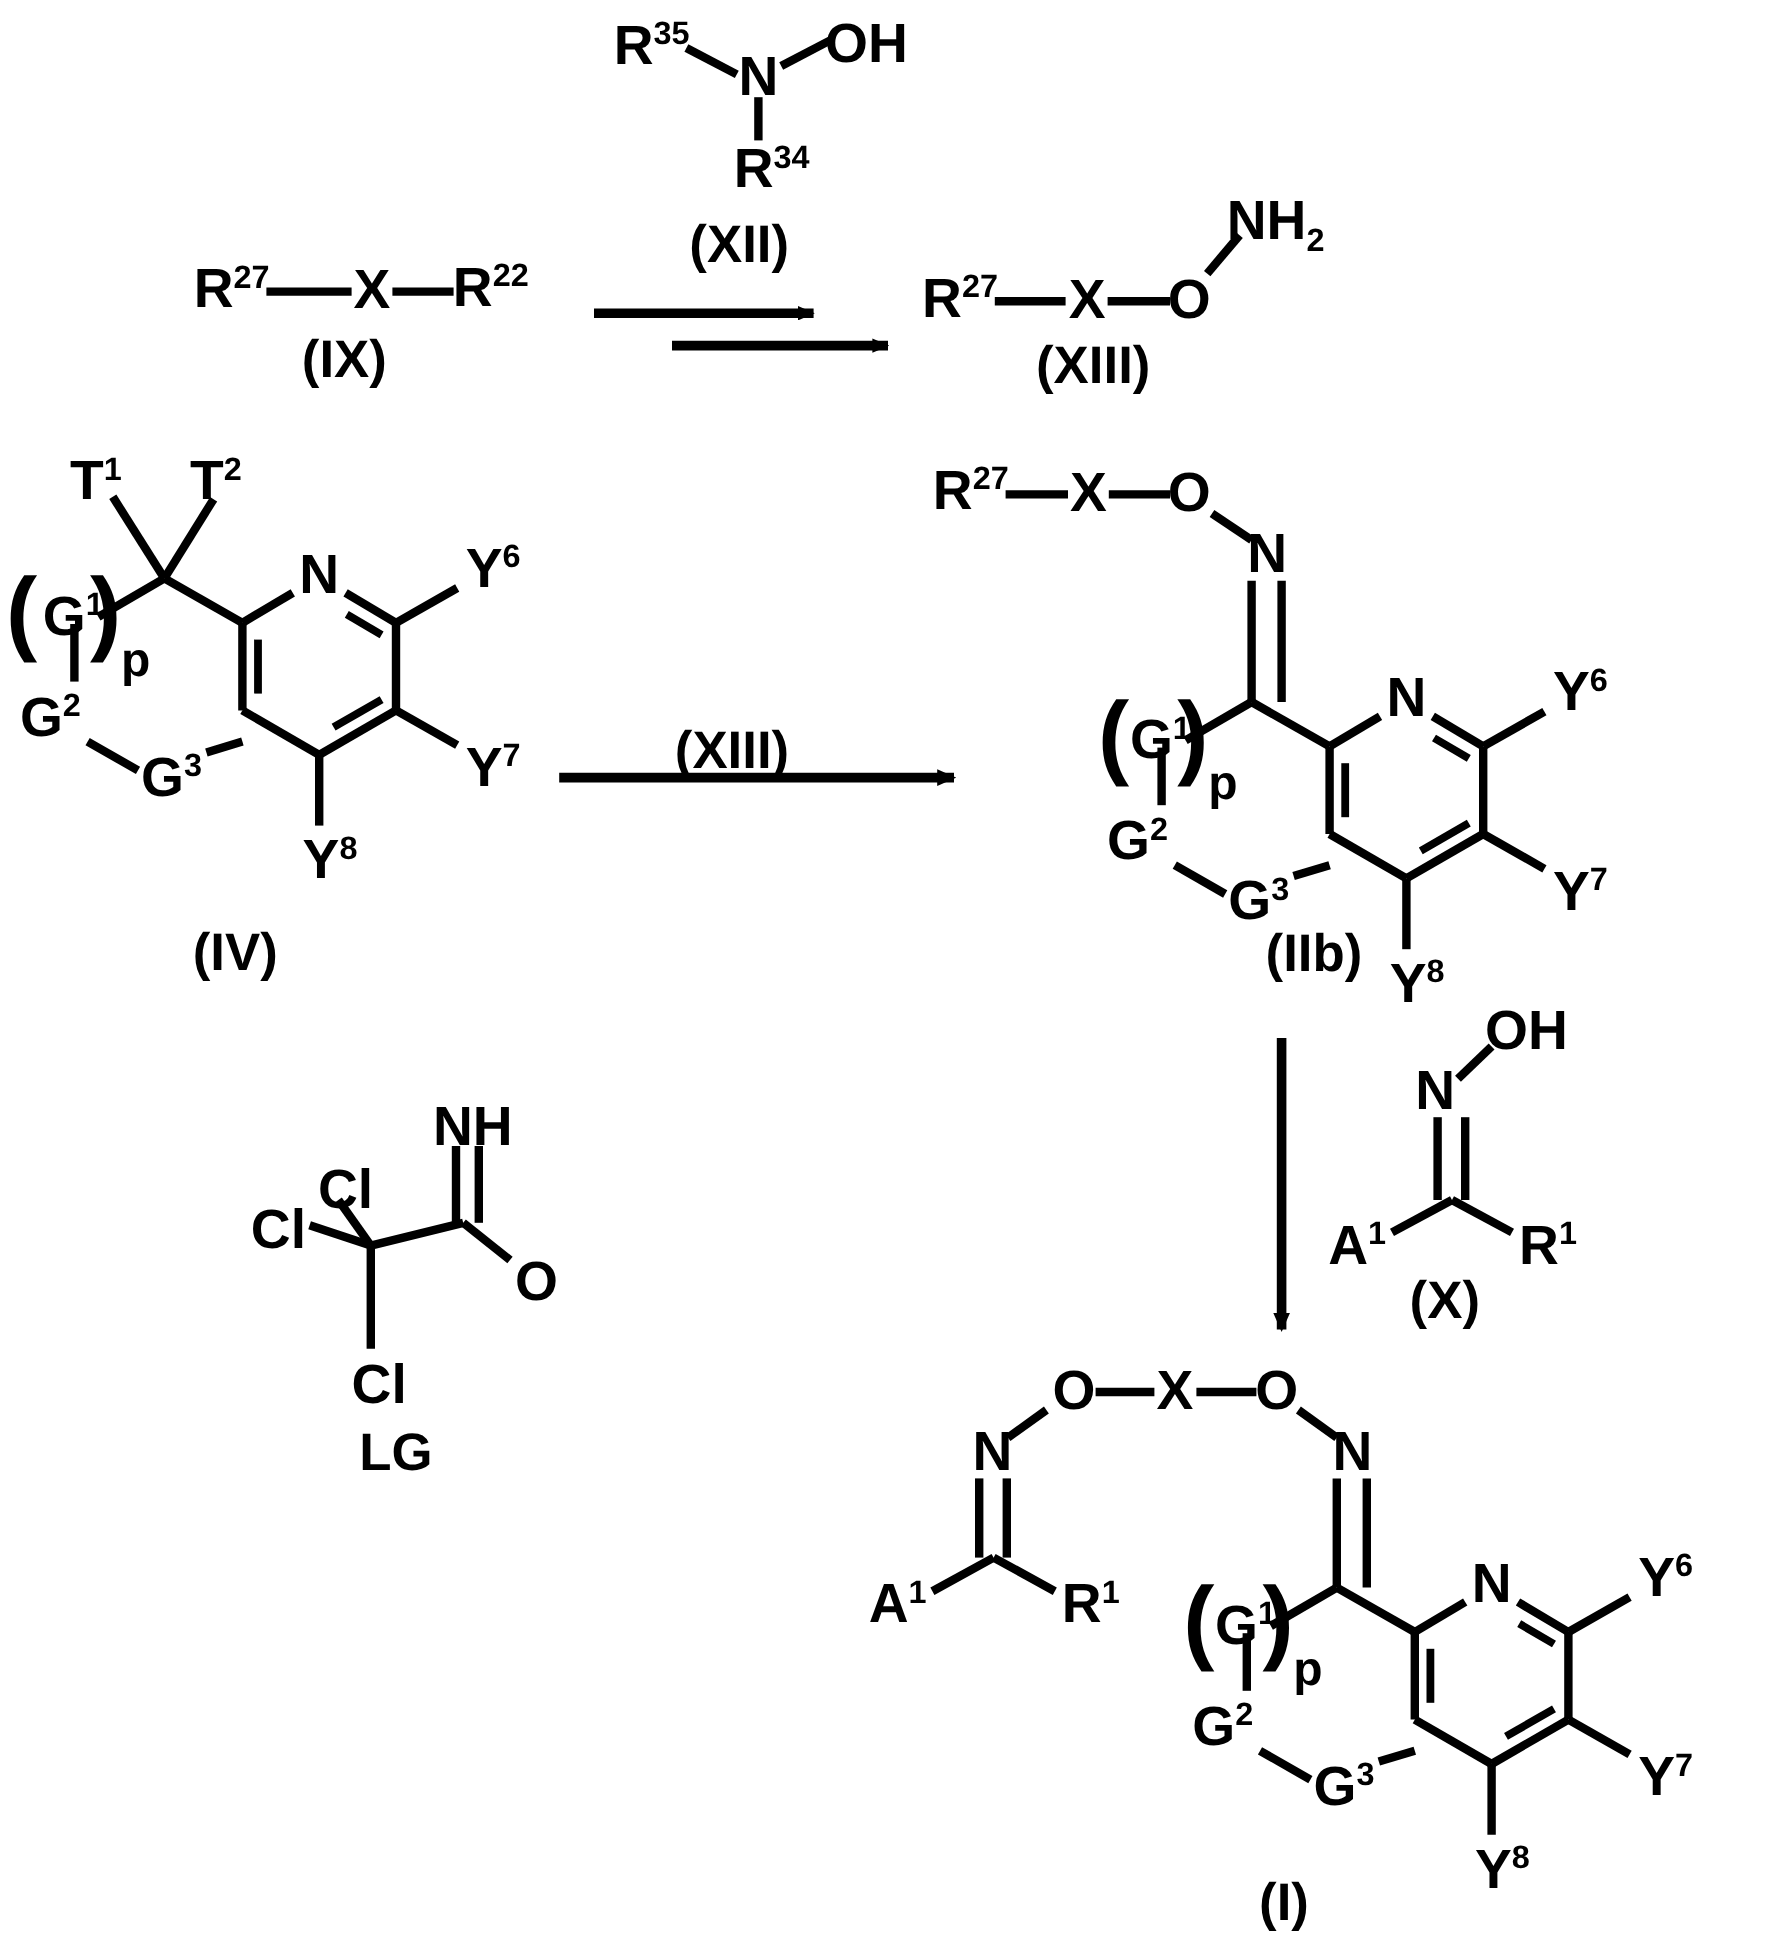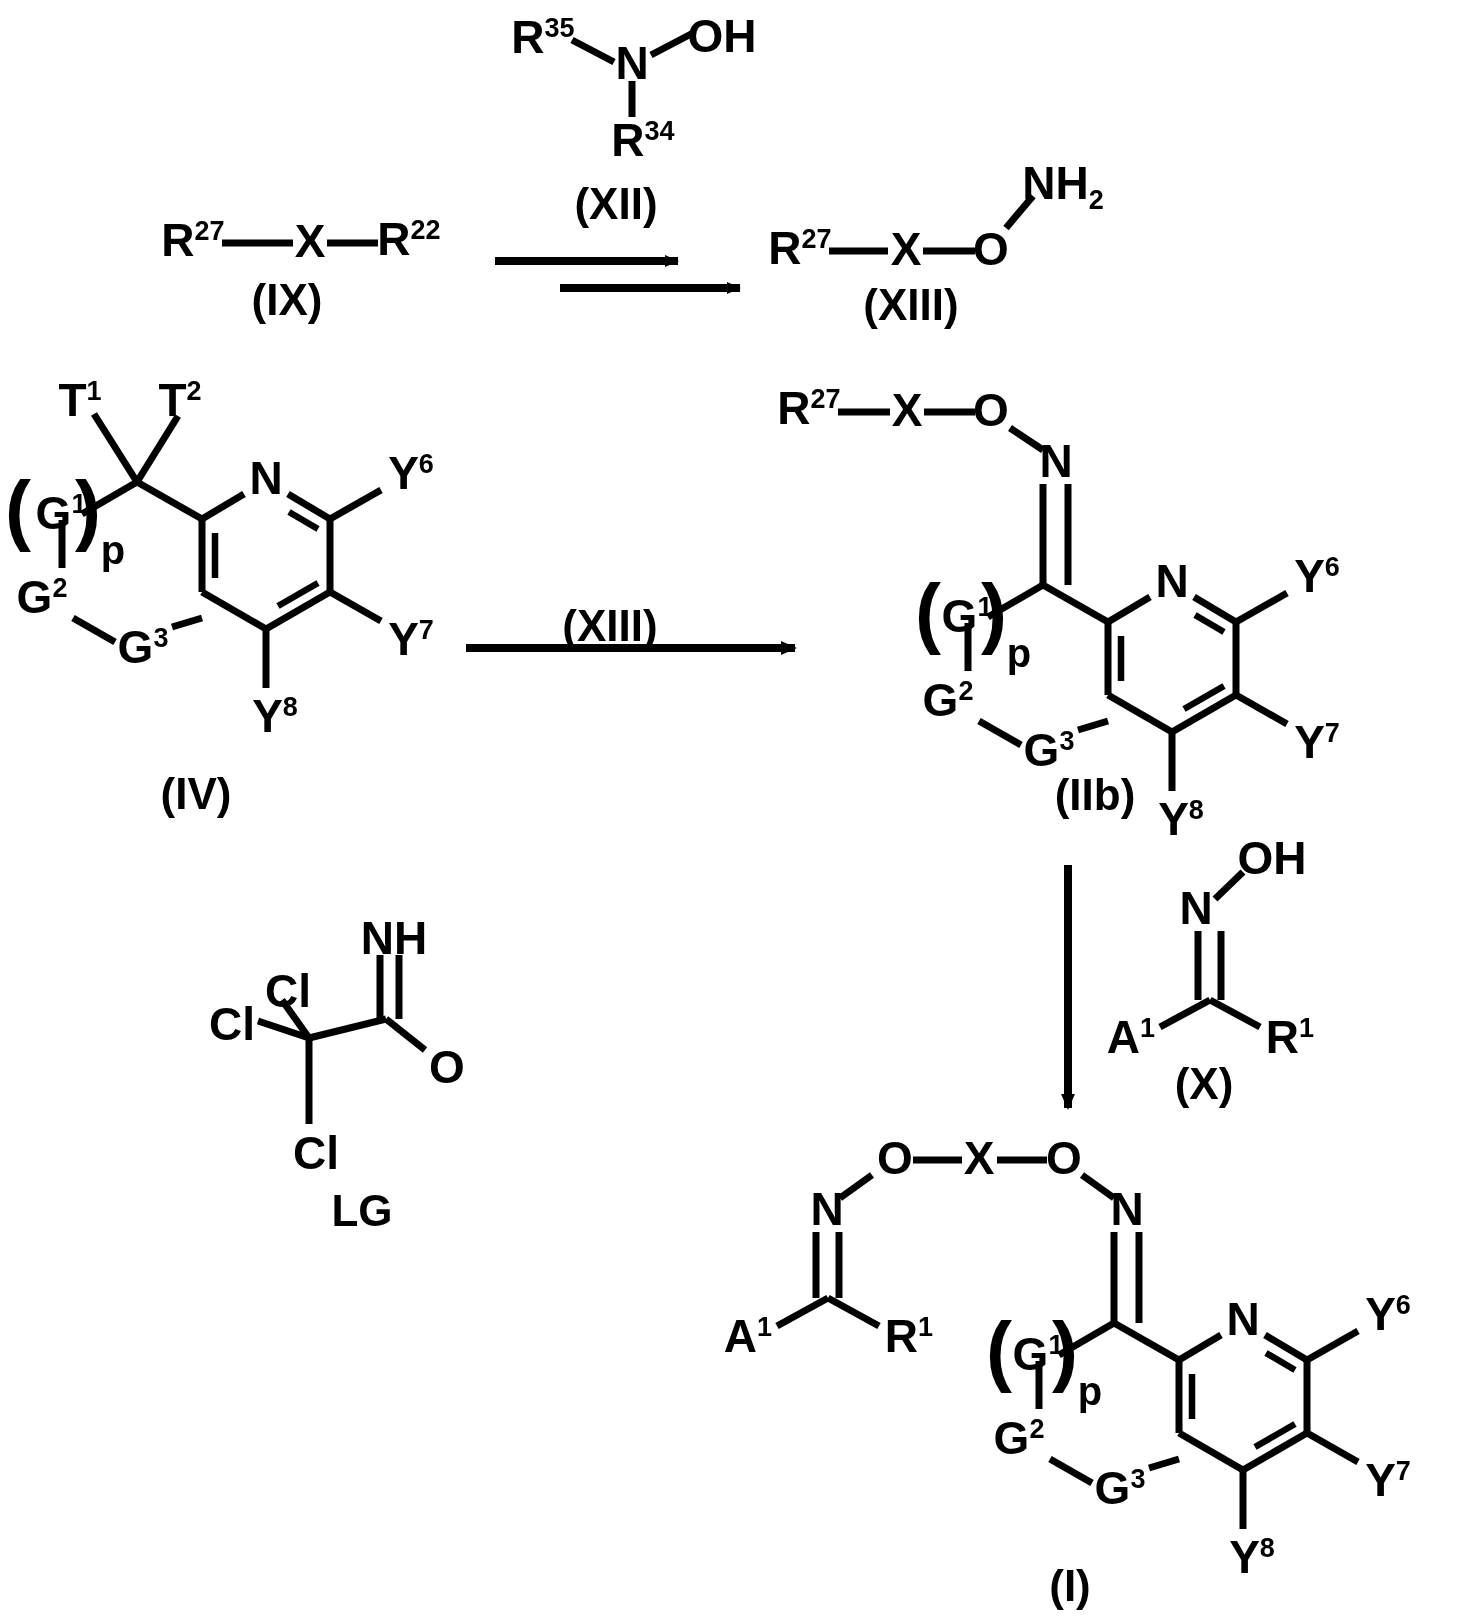--- a/index.html
+++ b/index.html
@@ -257,21 +257,21 @@
   <div class="lbl atom c" style="left:1196px;top:908px;">N</div>
   <div class="lbl atom c" style="left:1131px;top:1037px;"><span>A</span><sup>1</sup></div>
   <div class="lbl atom c" style="left:1290px;top:1037px;"><span>R</span><sup>1</sup></div>
   <div class="lbl tag c" style="left:1204px;top:1084px;">(X)</div>
 
   <div class="lbl atom c" style="left:394px;top:938px;">NH</div>
   <div class="lbl atom c" style="left:288px;top:991px;">Cl</div>
   <div class="lbl atom c" style="left:232px;top:1024px;">Cl</div>
   <div class="lbl atom c" style="left:316px;top:1153px;">Cl</div>
   <div class="lbl atom c" style="left:447px;top:1067px;">O</div>
-  <div class="lbl tag c" style="left:330px;top:1211px;margin-left:32px;">LG</div>
+  <div class="lbl tag c" style="left:330px;top:1211px;">LG</div>
 
   <div class="lbl atom c" style="left:895px;top:1158px;">O</div>
   <div class="lbl atom c" style="left:979px;top:1158px;">X</div>
   <div class="lbl atom c" style="left:1064px;top:1158px;">O</div>
 
   <div class="lbl atom c" style="left:827px;top:1209px;">N</div>
   <div class="lbl atom c" style="left:1127px;top:1209px;">N</div>
 
   <div class="lbl atom c" style="left:748px;top:1336px;"><span>A</span><sup>1</sup></div>
   <div class="lbl atom c" style="left:909px;top:1336px;"><span>R</span><sup>1</sup></div>

